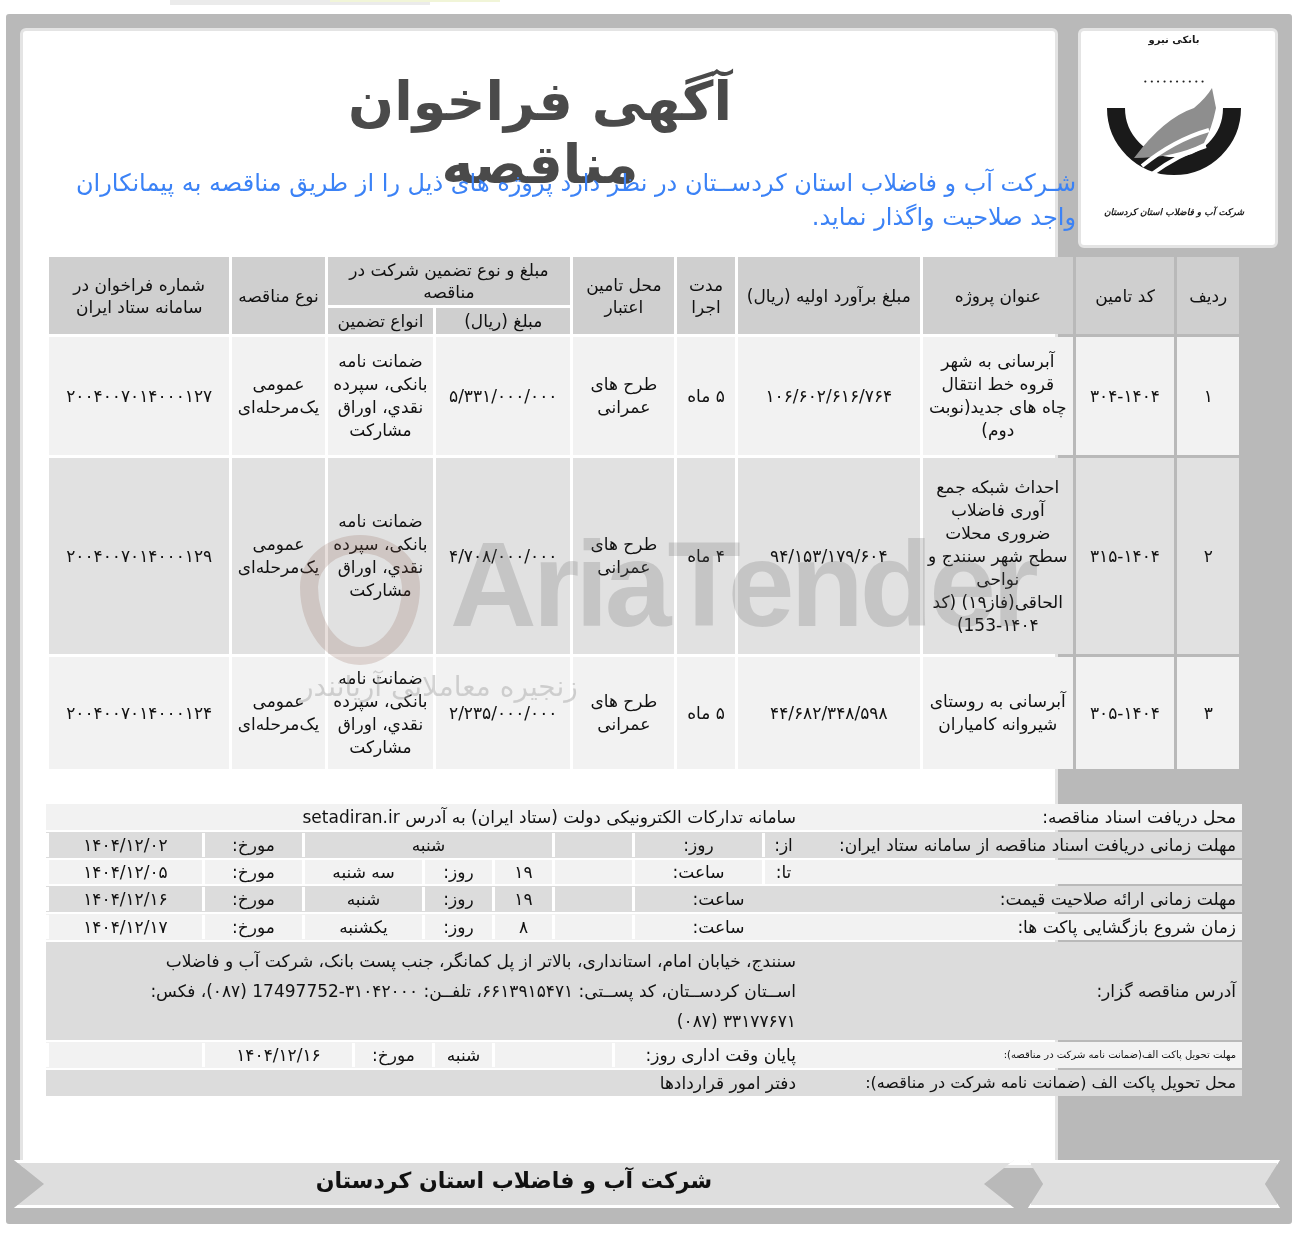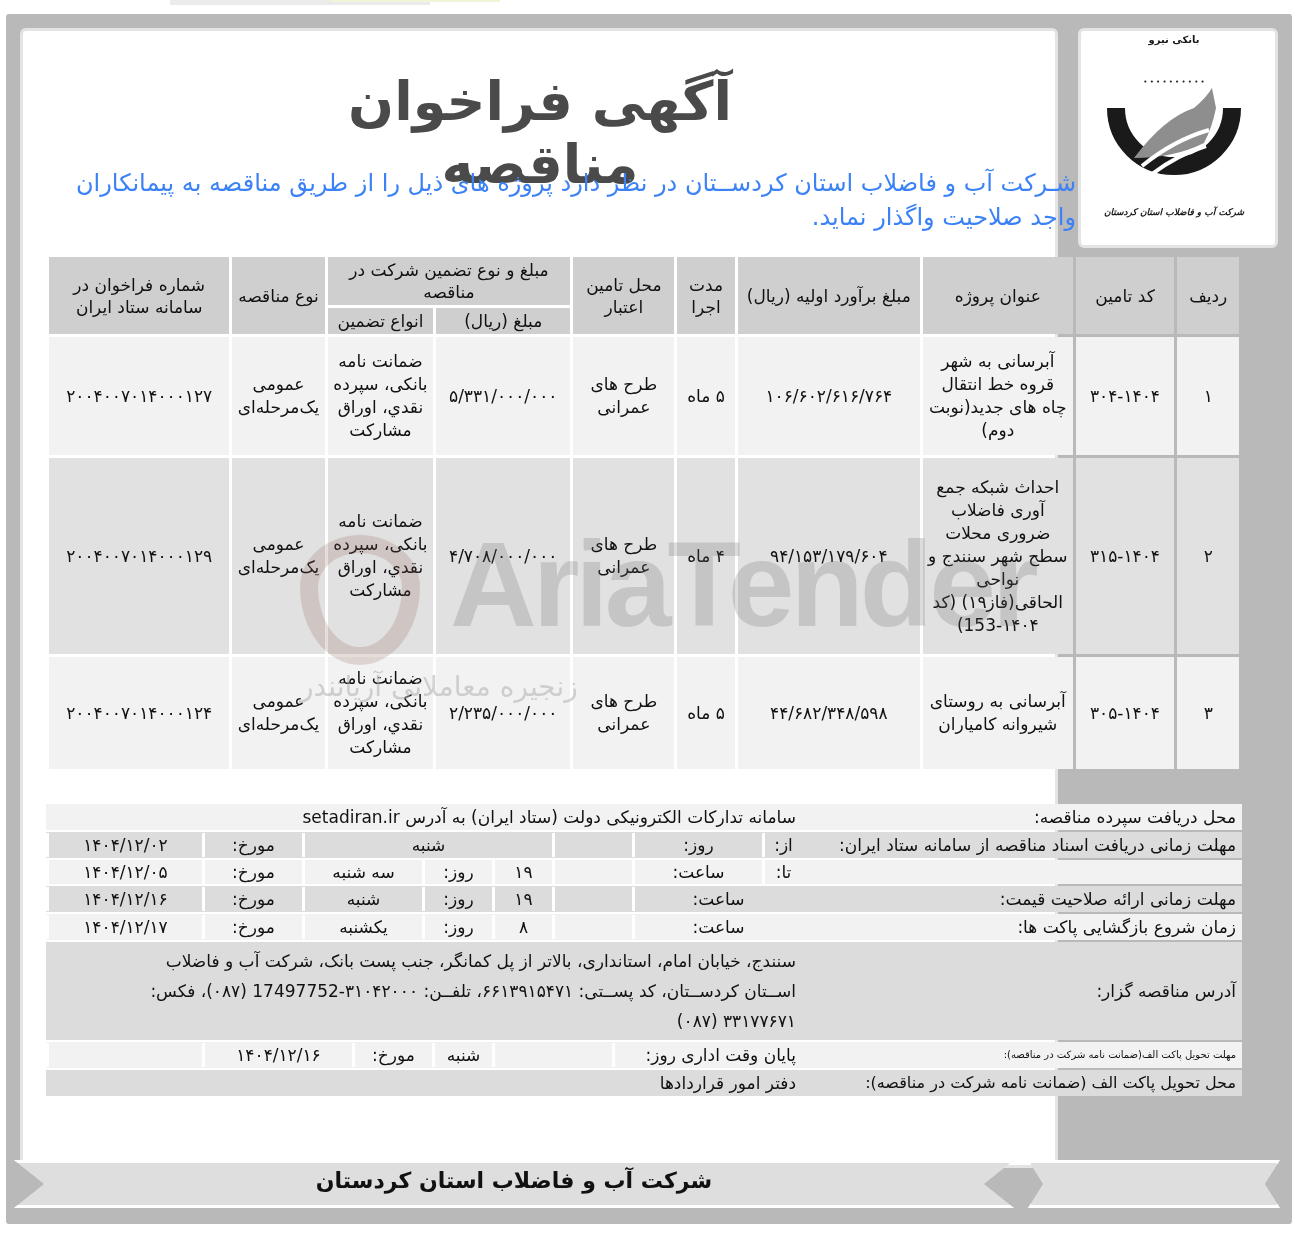--- a/index.html
+++ b/index.html
@@ -152,21 +152,21 @@
 </div>
 <div class="wm-sub">زنجیره معاملاتی آریاتندر</div>
 
 <table class="info">
   <colgroup>
       <col style="width:440px">
       <col style="width:756px">
     </colgroup>
   <tbody>
   <tr>
-    <td class="lbl bg-a">محل دریافت سپرده مناقصه:</td>
+    <td class="lbl bg-a">محل دریافت اسناد مناقصه:</td>
     <td class="bg-a">سامانه تدارکات الکترونیکی دولت (ستاد ایران) به آدرس setadiran.ir</td>
   </tr>
   <tr>
     <td class="lbl bg-b">مهلت زمانی دریافت اسناد مناقصه از سامانه ستاد ایران:</td>
     <td class="bg-b" style="padding:0">
       <div class="grid">
         <div class="cell" style="width:40px">از:</div>
         <div class="cell" style="width:130px">روز:</div>
         <div class="cell" style="width:80px"></div>
         <div class="cell" style="width:250px">شنبه</div>

